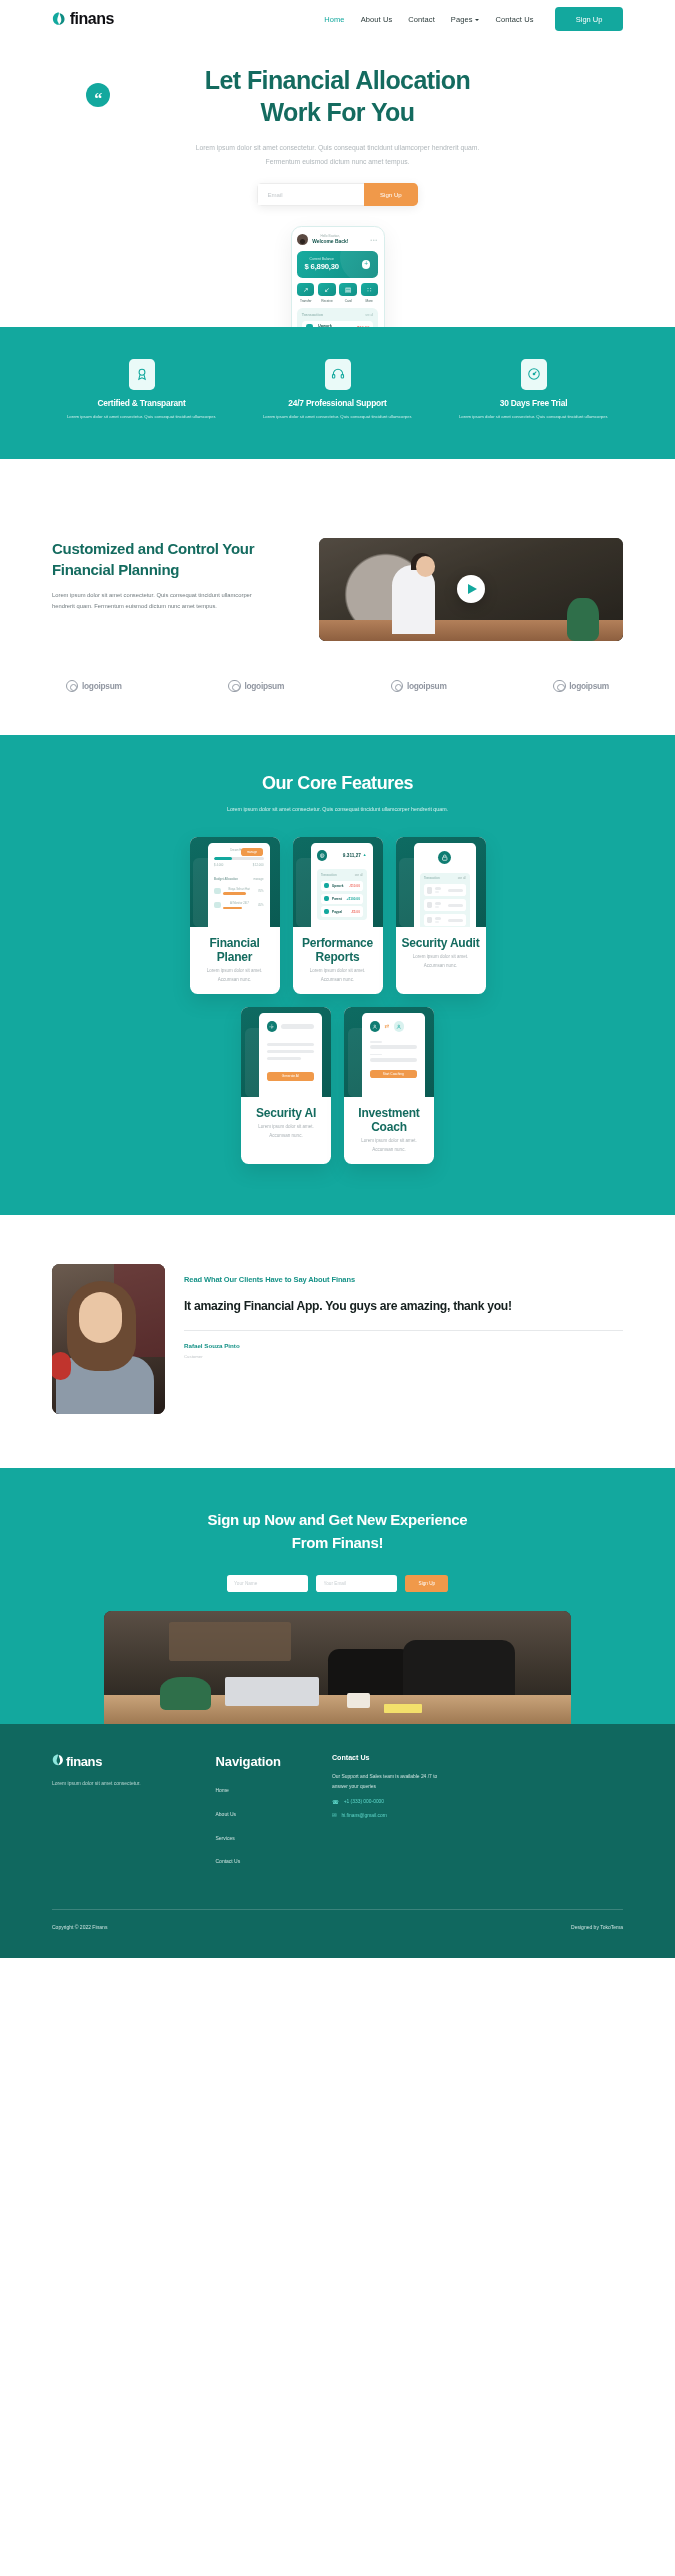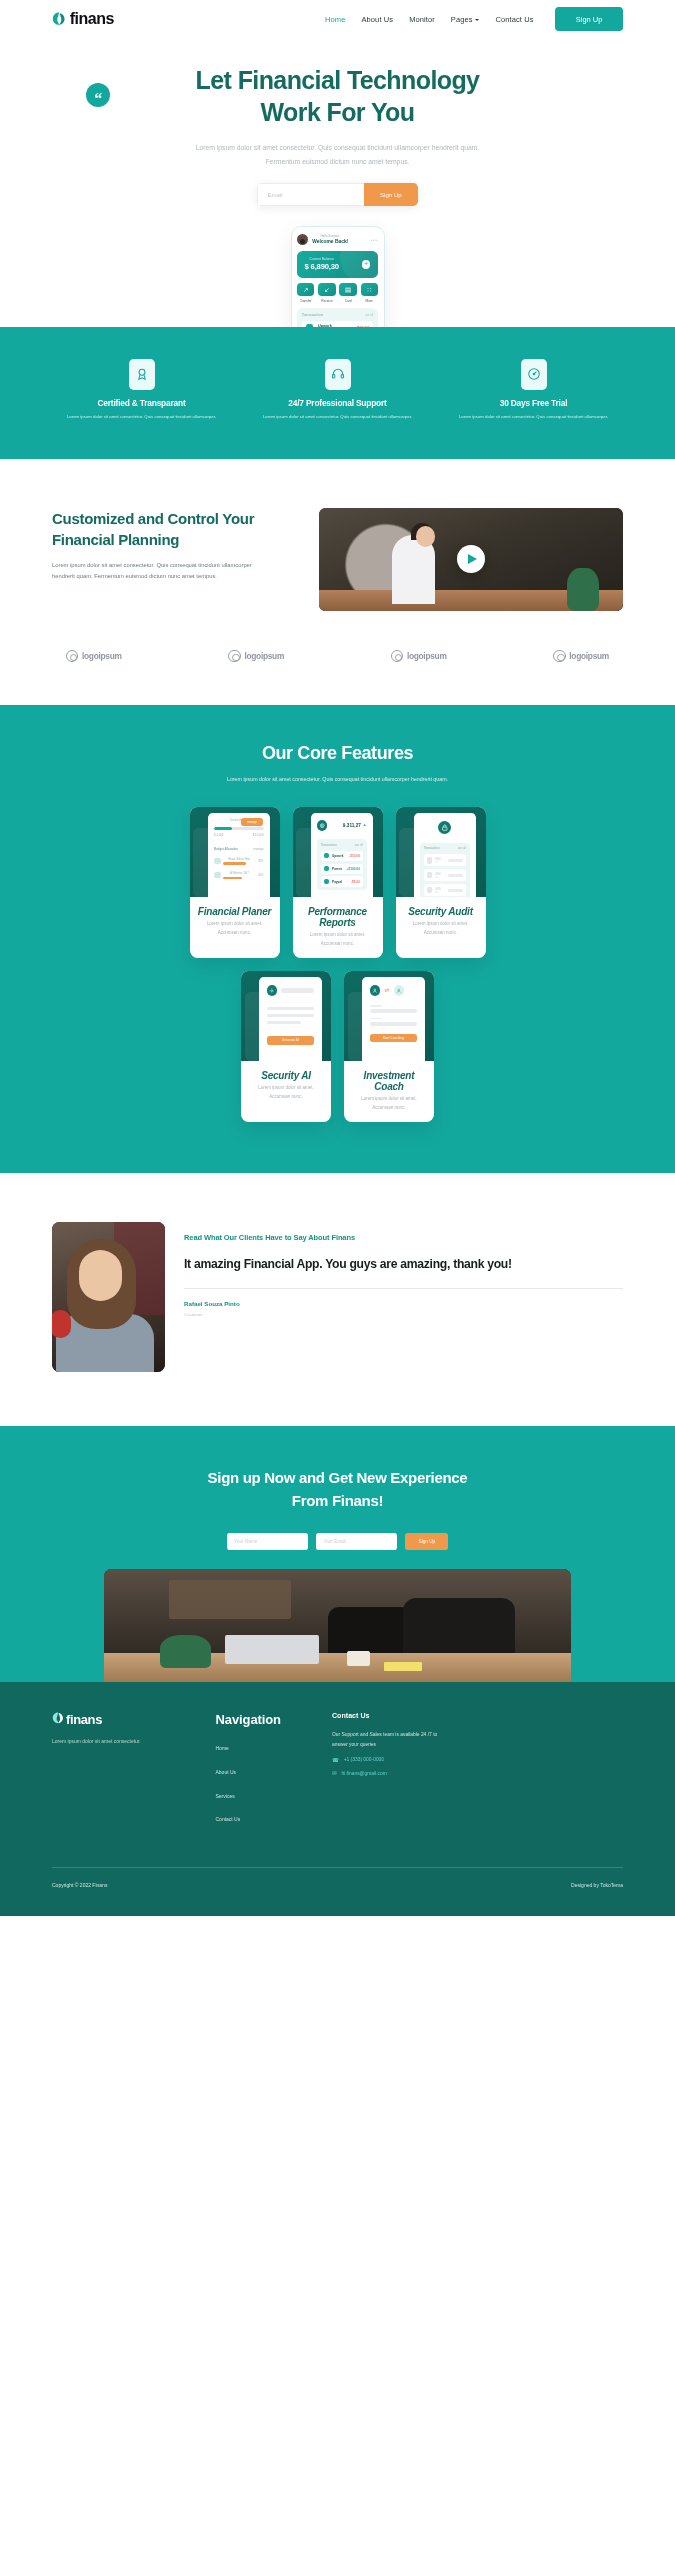--- a/index.html
+++ b/index.html
@@ -73,21 +73,21 @@
   
   .band{ background:var(--teal); padding:32px 52px 38px; position:relative; z-index:2;}
   .band-grid{ display:flex; gap:17px; }
   .band-col{ flex:1; text-align:center; }
   .band-ico{ width:26px;height:31px;border-radius:4.7px;background:#eafaf8; margin:0 auto; display:flex;align-items:center;justify-content:center;}
   .band-ico svg{ width:14px; height:14px; }
   .band-col h3{ margin-top:8.4px; font-size:8.4px; color:#fff; font-weight:bold; letter-spacing:-0.2px;}
   .band-col p{ margin-top:4.7px; font-size:4.3px; line-height:1.85; color:#d1f0ec; }
 
   
-  .custom{ padding:49px 52px 0; display:flex; gap:22.5px; align-items:flex-start; }
+  .custom{ padding:49px 52px 0; display:flex; gap:22.5px; align-items:flex-start;margin-top:30px; }
   .custom-left{ width:244px; }
   .custom-left h2{ font-size:15px; line-height:1.4; color:var(--green-head); font-weight:bold; letter-spacing:-0.3px;}
   .custom-left p{ margin-top:10.3px; font-size:5.8px; line-height:1.95; color:#707a7e; width:202px;}
   .stats{ margin-top:13px; display:flex; gap:15px; }
   .stat .num{ font-size:19px; font-weight:bold; color:#11201f; letter-spacing:-0.9px; line-height:1;}
   .stat .lab{ font-size:5.6px; color:#a5acb0; margin-top:4.7px;}
   .custom-right{ flex:1; }
   .video{ position:relative; height:103px; border-radius:6.6px; overflow:hidden; background:#3d3a33;}
   .video .scene{ position:absolute; inset:0;
      background:
@@ -113,21 +113,21 @@
   
   .core{ background:var(--teal); padding:38px 76px 51px; text-align:center;}
   .core h2{ font-size:18px; color:#fff; font-weight:bold; letter-spacing:-0.4px;}
   .core .lead{ margin:10.3px auto 0; width:253px; font-size:5.3px; line-height:1.95; color:#d8f2ef;}
   .core-grid{ margin-top:22.5px; display:flex; gap:13px; justify-content:center;}
   .core-grid.row2{ margin-top:13px; }
   .fcard{ width:90px; background:#fff; border-radius:7.5px; overflow:hidden; box-shadow:0 7.5px 20.6px rgba(0,0,0,.10); }
   .fcard .art{ height:90px; background:linear-gradient(160deg,#0e6b62,#0a5a52); position:relative; overflow:hidden;}
   .fcard .sheet{ position:absolute; left:18px; right:9.4px; top:5.6px; bottom:-3.8px; background:#fff; border-radius:4.7px; }
   .fcard .ghost{ position:absolute; left:3.8px; top:20.6px; width:38px; bottom:0; background:rgba(255,255,255,.07); border-radius:5.6px;}
-  .fcard h4{ font-size:10px; font-weight:bold; color:var(--green-head); padding:8.4px 3.8px 0; letter-spacing:-0.2px;font-style:italic;}
+  .fcard h4{ font-size:12px; font-weight:bold; color:var(--green-head); padding:8.4px 3.8px 0; letter-spacing:-0.2px;}
   .fcard p{ font-size:4.5px; line-height:1.85; color:#a9b0b4; padding:3.8px 11.3px 10.3px;}
   .bar{ height:2.8px; border-radius:1.9px; background:#e4e6e8; }
   .bar.fill{ background:var(--orange); }
   .bar.fill-t{ background:var(--teal); }
   .pill{ height:4.7px; border-radius:2.8px; background:#e9ebed; }
   .mini-label{ font-size:2.8px; color:#9db3b0;}
   .circ{ width:10.3px;height:10.3px;border-radius:50%;background:#0f7c72;display:flex;align-items:center;justify-content:center;color:#fff;font-size:5.6px;}
   .obtn{ background:var(--orange); border-radius:2.8px; height:8.4px; display:flex;align-items:center;justify-content:center; color:#fff; font-size:3.2px;}
   .tag-orange{ position:absolute; right:7.5px; top:5.6px; background:var(--orange); color:#fff; font-size:2.8px; border-radius:2.8px; padding:1.9px 5.6px;}
 
@@ -197,30 +197,30 @@
         <svg viewBox="0 0 24 24" width="14" height="14">
             <path d="M12 1C6 1 1.5 5.5 1.5 11.5S6 22 12 22c0-4-3-5-3-8.5S12 5 12 1z" fill="#13a89e"></path>
             <path d="M13 2c5 .6 8.5 4.8 8.5 9.8 0 5.3-4.2 9.7-9.5 10.2 1.5-3.2 4-4.5 4-8.5S13.8 6 13 2z" fill="#0f8d83"></path>
           </svg>
       </span>
       <span>finans</span>
     </div>
     <div class="nav">
       <a href="#" class="active">Home</a>
       <a href="#">About Us</a>
-      <a href="#">Monitor</a>
+      <a href="#">Contact</a>
       <a href="#"><span>Pages</span><span class="caret"></span></a>
       <a href="#">Contact Us</a>
       <button class="btn-signup-nav">Sign Up</button>
     </div>
   </div>
 
   <div class="hero">
     <h1>
-      <span>Let Financial Technology</span><br>
+      <span>Let Financial Allocation</span><br>
       <span>Work For You</span>
     </h1>
     <p class="sub">Lorem ipsum dolor sit amet consectetur. Quis consequat tincidunt ullamcorper hendrerit quam. Fermentum euismod dictum nunc amet tempus.</p>
     <div class="hero-form">
       <input type="text" placeholder="Email" style="">
       <button>Sign Up</button>
     </div>
 
     <div class="phone-wrap">
       <div class="phone">

